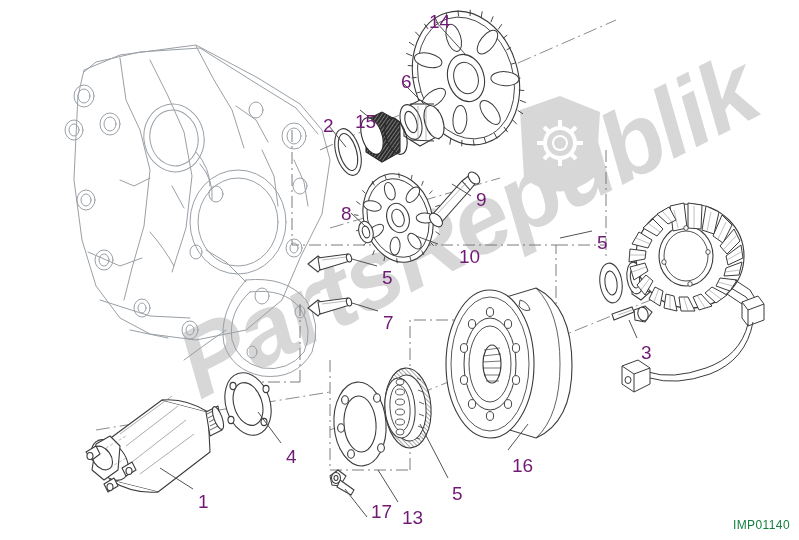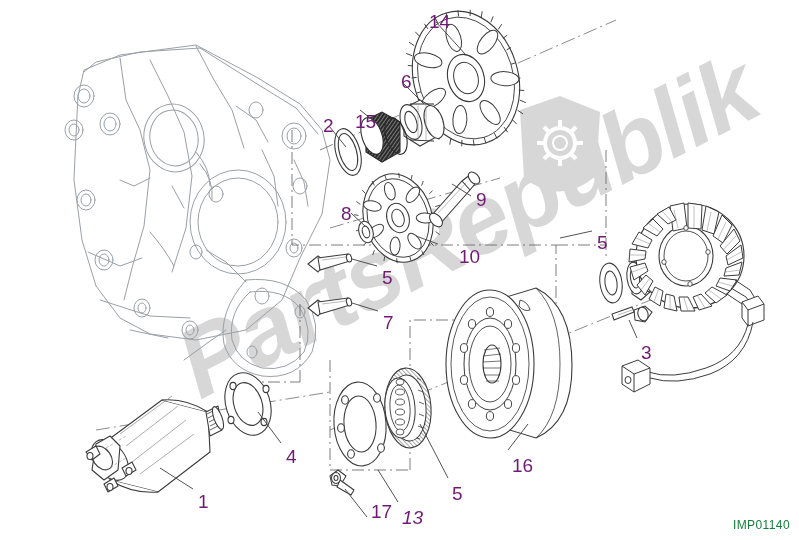--- a/index.html
+++ b/index.html
@@ -574,21 +574,21 @@
       <div class="callout" style="left: 641px; top: 343px;">3</div>
       <div class="callout" style="left: 286px; top: 447px;">4</div>
       <div class="callout" style="left: 382px; top: 268px;">5</div>
       <div class="callout" style="left: 401px; top: 72px;">6</div>
       <div class="callout" style="left: 383px; top: 313px;">7</div>
       <div class="callout" style="left: 341px; top: 204px;">8</div>
       <div class="callout" style="left: 476px; top: 190px;">9</div>
       <div class="callout" style="left: 444px; top: 247px; margin-left: 15px;">10</div>
       <div class="callout" style="left: 452px; top: 484px;">5</div>
       <div class="callout" style="left: 597px; top: 233px;">5</div>
-      <div class="callout" style="left: 402px; top: 508px; font-style: italic;">13</div>
+      <div class="callout" style="left: 402px; top: 508px;">13</div>
       <div class="callout" style="left: 429px; top: 12px;">14</div>
       <div class="callout" style="left: 355px; top: 88px; margin-top: 24px;">15</div>
       <div class="callout" style="left: 512px; top: 456px;">16</div>
       <div class="callout" style="left: 371px; top: 502px;">17</div>
     </div>
 
   <div id="watermark-code">IMP01140</div>
 
 </div>
 

